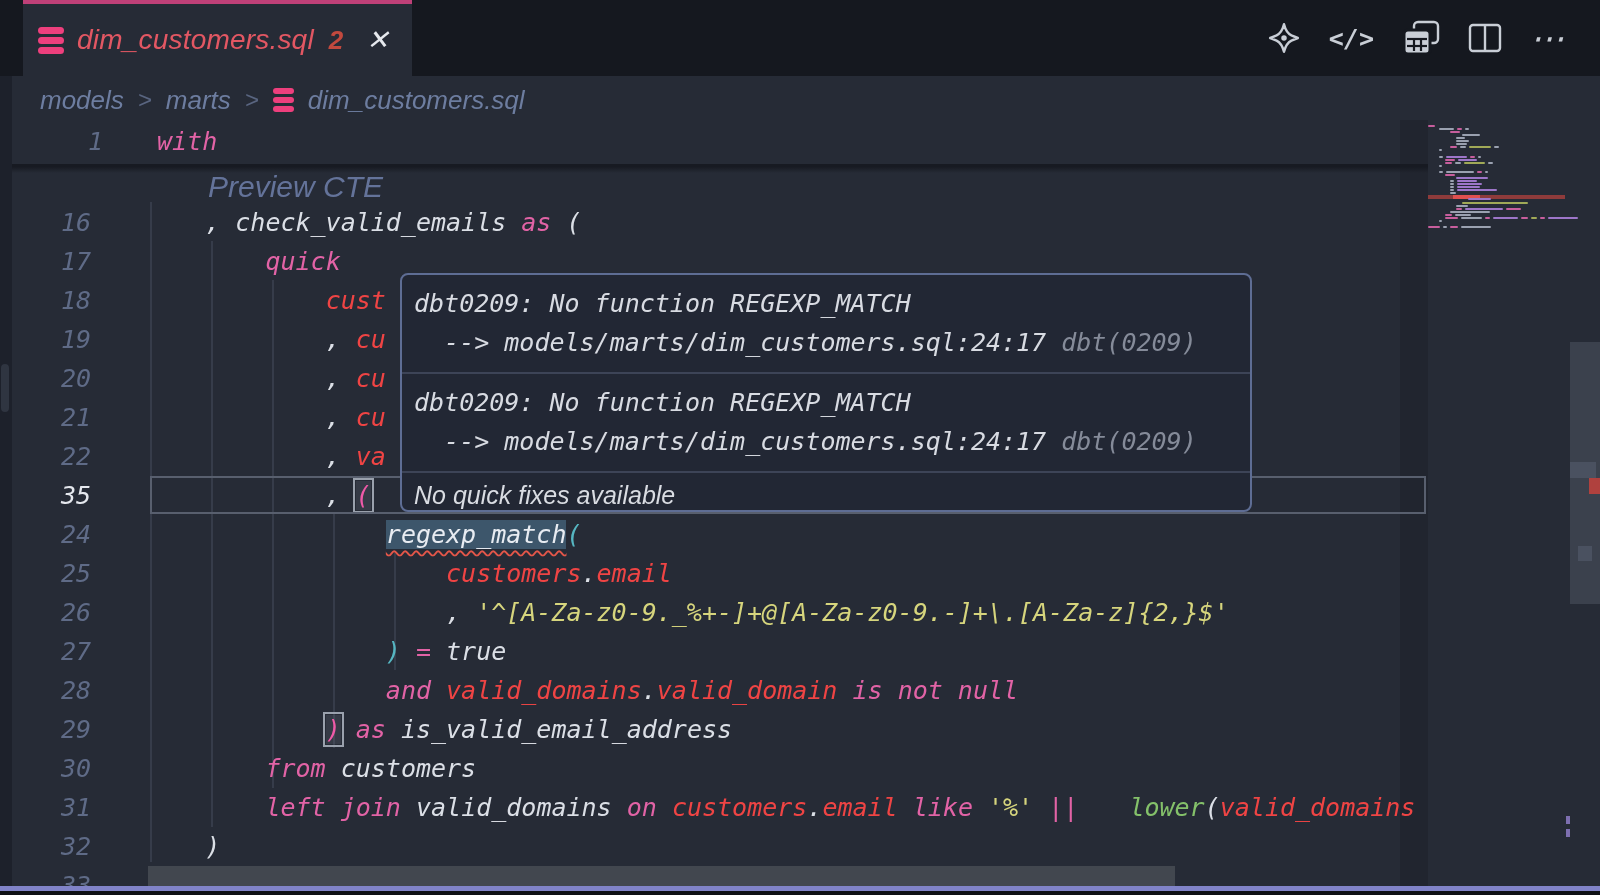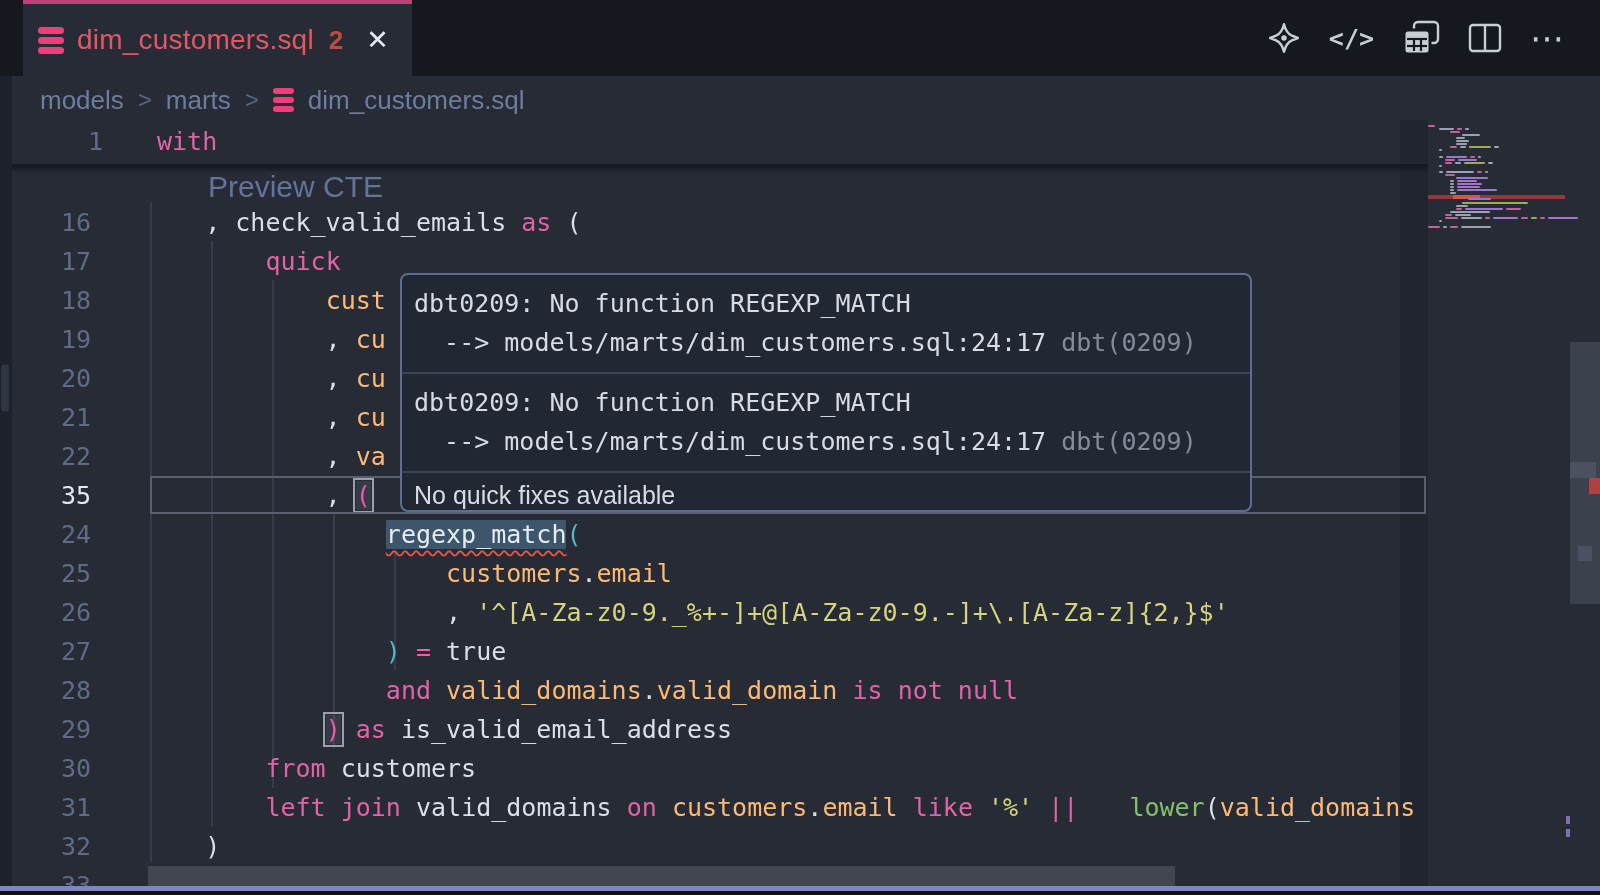--- a/index.html
+++ b/index.html
@@ -1,17 +1,17 @@
 <!DOCTYPE html>
 <html><head>
 <meta charset="utf-8">
 <style>
   html,body{margin:0;padding:0;background:#262b36;}
   .screen{position:relative;width:1600px;height:895px;overflow:hidden;background:#262b36;
-          font-family:"Liberation Sans",sans-serif;}
+          font-family:"Liberation Sans",sans-serif;font-style:italic;}
   
   .tabbar{position:absolute;left:0;top:0;width:1600px;height:76px;background:#15181f;z-index:5;}
   .tab{position:absolute;left:23px;top:0;width:389px;height:76px;background:#262b36;
        border-top:4px solid #bf4078;box-sizing:border-box;display:flex;align-items:center;
        padding-left:15px;gap:13px;}
   .db-icon{display:inline-flex;flex-direction:column;gap:3px;}
   .db-icon i{display:block;width:26px;height:7px;border-radius:3.5px;background:#ee3f7d;}
   .db-icon.small i{width:21px;height:6px;border-radius:3px;}
   .tab-label{color:#e25763;font-size:28px;letter-spacing:.2px;}
   .tab-badge{color:#c2493e;font-size:26px;font-weight:700;margin-left:2px;}
@@ -31,21 +31,21 @@
   
   .editor{position:absolute;left:0;top:0;width:1600px;height:895px;}
   .right-band{position:absolute;left:1400px;top:120px;width:28px;height:766px;background:#21252f;z-index:1;}
   .guide{position:absolute;width:2px;background:#363c4a;z-index:2;}
   .crow{position:absolute;left:0;height:39px;width:1430px;z-index:3;}
   .ln{position:absolute;left:0;top:0;width:91px;text-align:right;
       font-family:"DejaVu Sans Mono",monospace;font-size:25px;line-height:39px;color:#5f6b87;}
   .ln.act{color:#e5e8ee;}
   .ctext{position:absolute;left:145px;top:0;white-space:pre;
          font-family:"DejaVu Sans Mono",monospace;font-size:25px;line-height:39px;}
-  .tk-pl{color:#dbdfe6;} .tk-kw{color:#e263a6;} .tk-id{color:#fdba74;}
+  .tk-pl{color:#dbdfe6;} .tk-kw{color:#e263a6;} .tk-id{color:#ef4444;}
   .tk-st{color:#d6d57d;} .tk-fn{color:#84c16a;margin-left:36px;} .tk-b2{color:#56b6c2;}
   .tk-mbx{color:#ef5aa8;outline:2px solid #9aa1ad;outline-offset:1px;background:rgba(120,130,145,.18);}
   .tk-ew{color:#e8ecf2;background:#3d566b;text-decoration:underline wavy #e45649;
          text-decoration-thickness:2px;text-underline-offset:7px;}
   .cur-line{position:absolute;left:150px;top:476px;width:1276px;height:38px;box-sizing:border-box;
             border:2px solid #585f6e;z-index:4;}
   
   .sticky{position:absolute;left:12px;top:120px;width:1388px;height:44px;background:#262b36;z-index:6;}
   .sticky .ln{line-height:44px;}
   .sticky .ctext{line-height:44px;}

